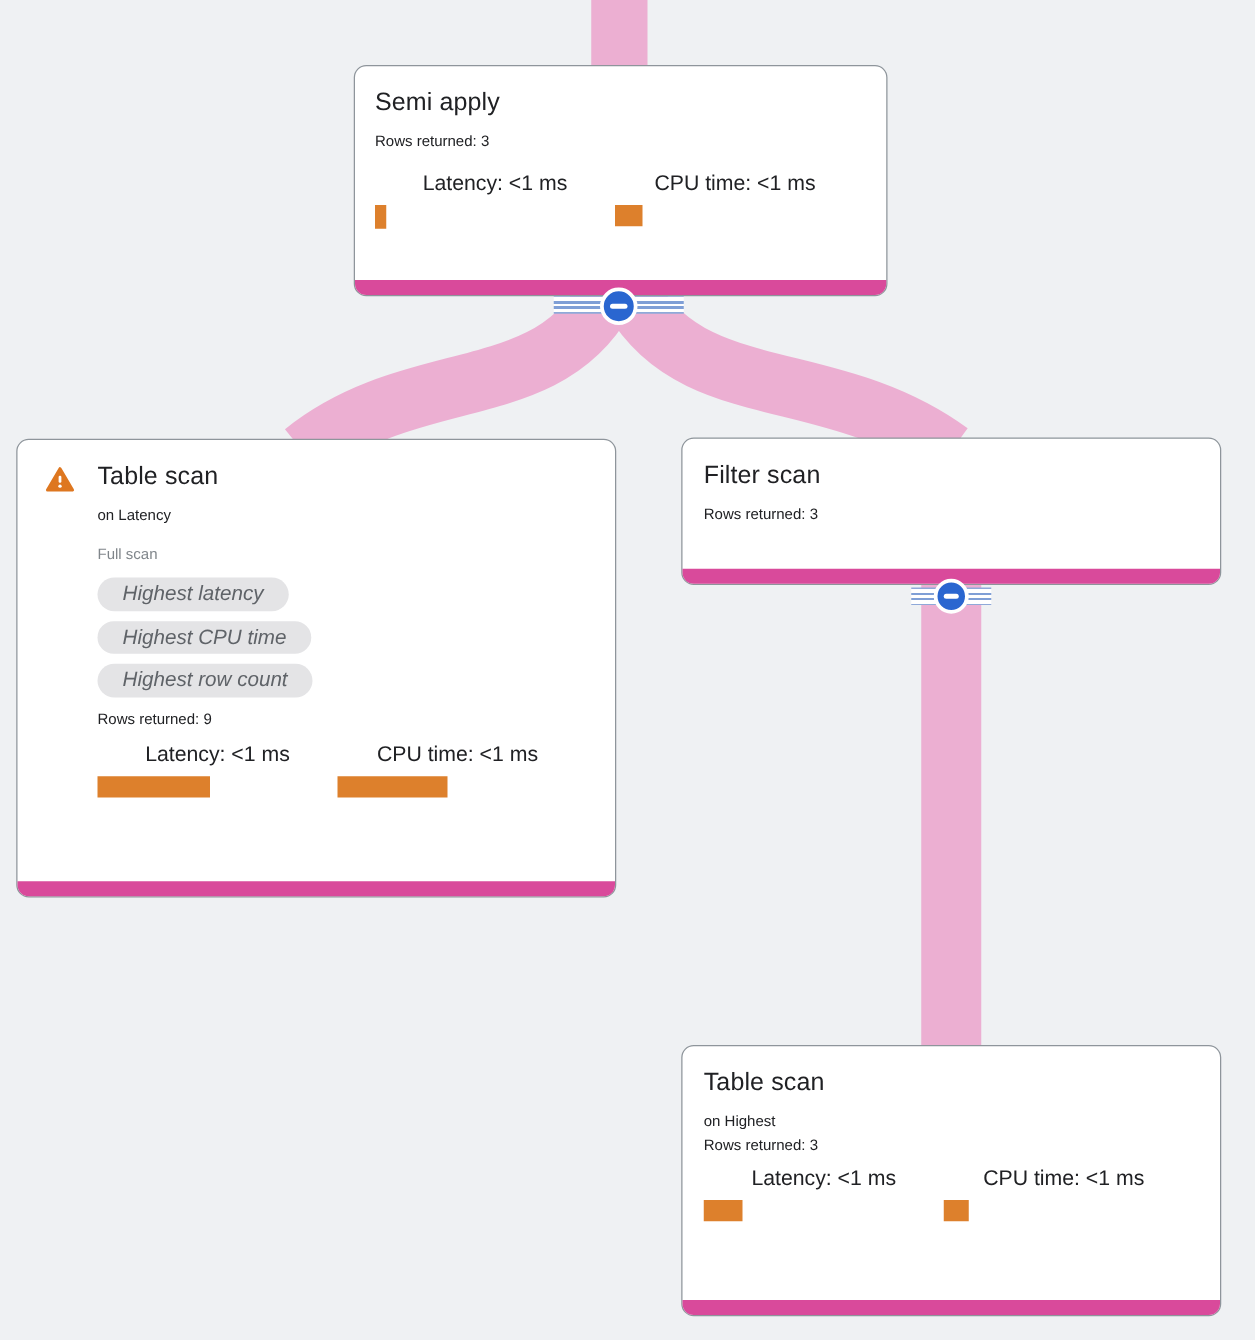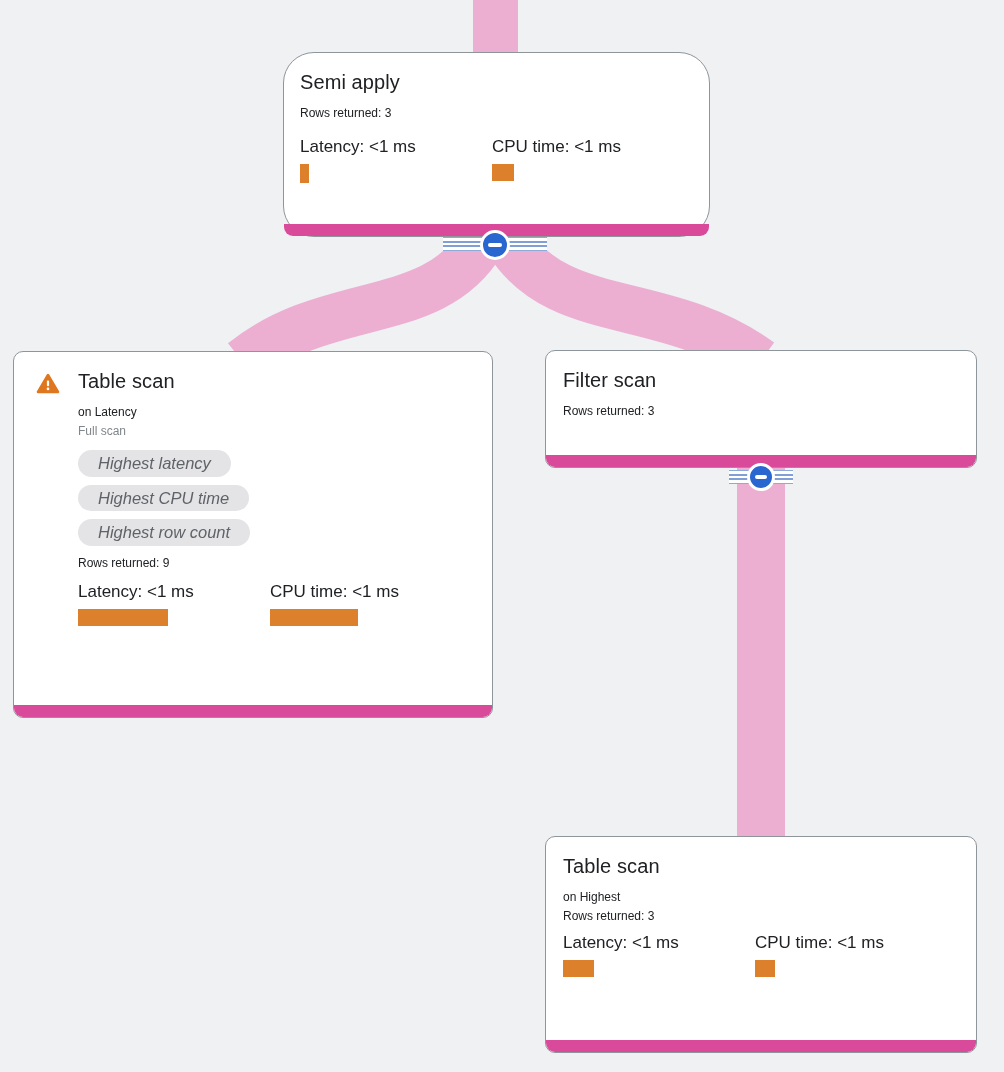--- a/index.html
+++ b/index.html
@@ -41,28 +41,28 @@
     border-radius:0 0 9px 9px;
   }
   .card-title{
     font-size:20px;
     font-weight:500;
     letter-spacing:.1px;
     color:var(--text-dark);
     margin-bottom:10px;
   }
   .line{font-size:12px;color:var(--text-dark);line-height:1.55;}
-  .line.muted{color:var(--text-muted);}
+  .line.muted{color:var(--text-muted);margin-top:12px;}
   .metrics{display:flex;margin-top:14px;}
   .metric{width:192px;}
-  .metric-label{font-size:17px;color:var(--text-dark);}
+  .metric-label{font-size:17px;color:var(--text-dark);text-align:center;}
   .bar{height:17px;background:var(--bar-orange);margin-top:7px;}
 
   
-  #node-semi-apply{left:283px;top:52px;width:427px;height:185px;padding:18px 16px;border-radius:31px;}
+  #node-semi-apply{left:283px;top:52px;width:427px;height:185px;padding:18px 16px;}
   #node-table-scan-singers{left:13px;top:351px;width:480px;height:367px;padding:18px 16px 18px 64px;}
   #node-filter-scan{left:545px;top:350px;width:432px;height:118px;padding:18px 17px;}
   #node-table-scan-albums{left:545px;top:836px;width:432px;height:217px;padding:18px 17px;}
 
   .warning{
     position:absolute;left:22px;top:20px;width:24px;height:24px;
   }
   .badges{margin:6px 0 4px;font-style:italic;}
   .badge{
     display:inline-block;

